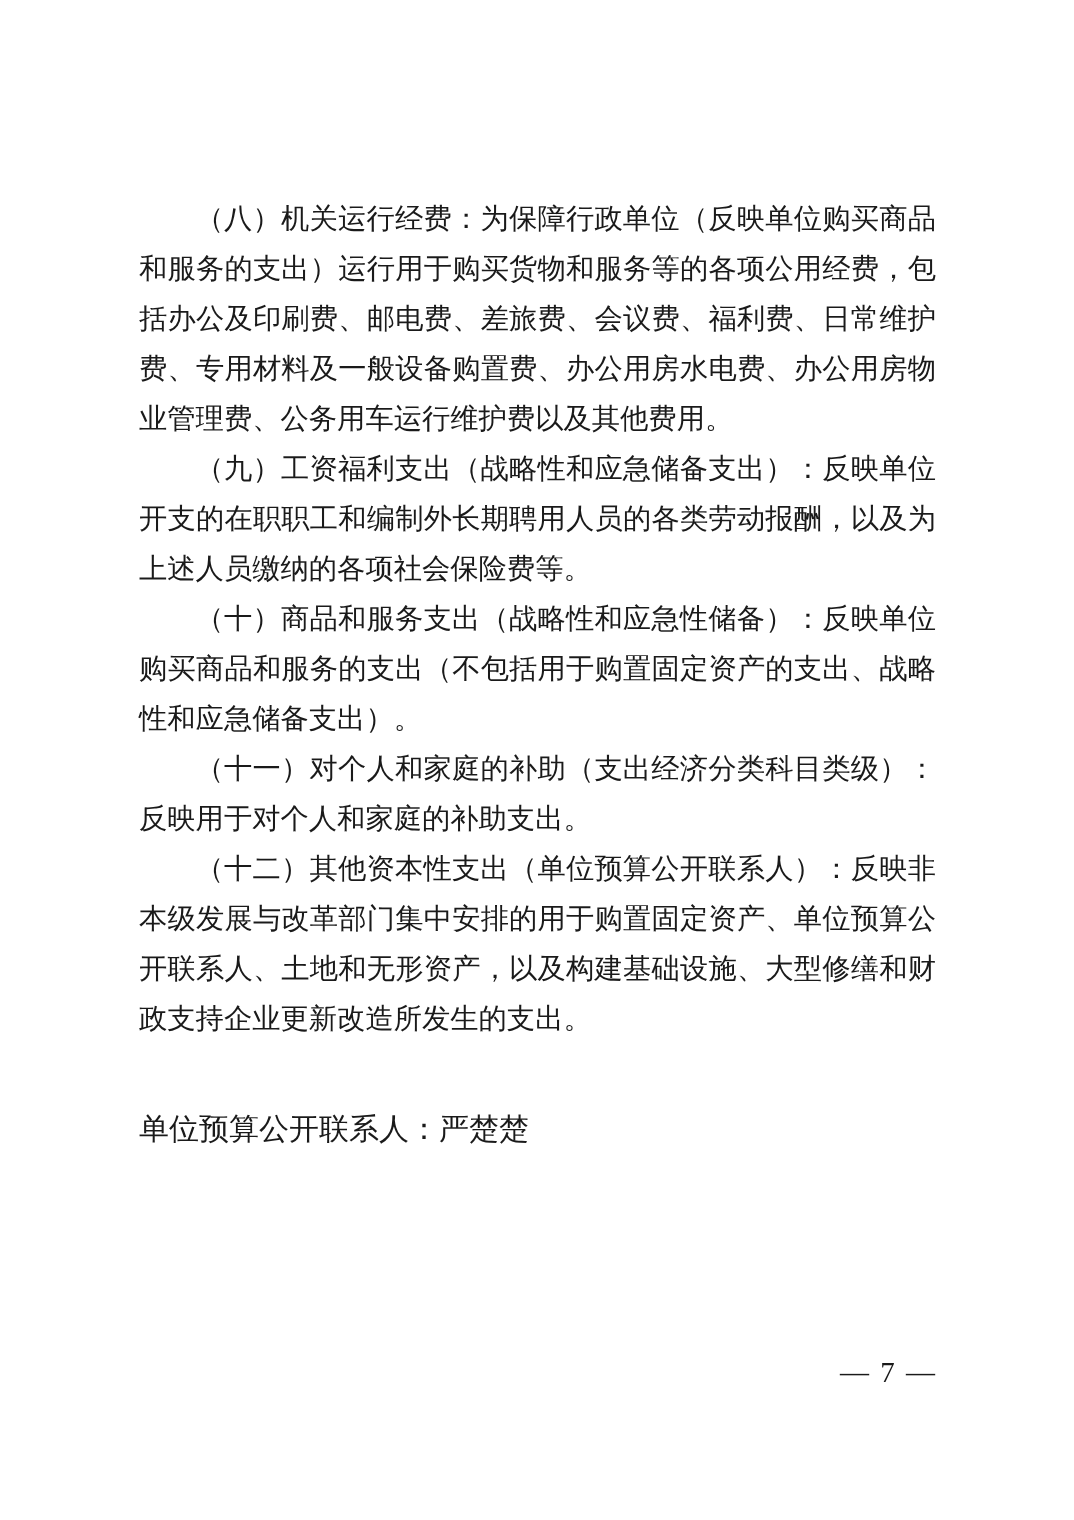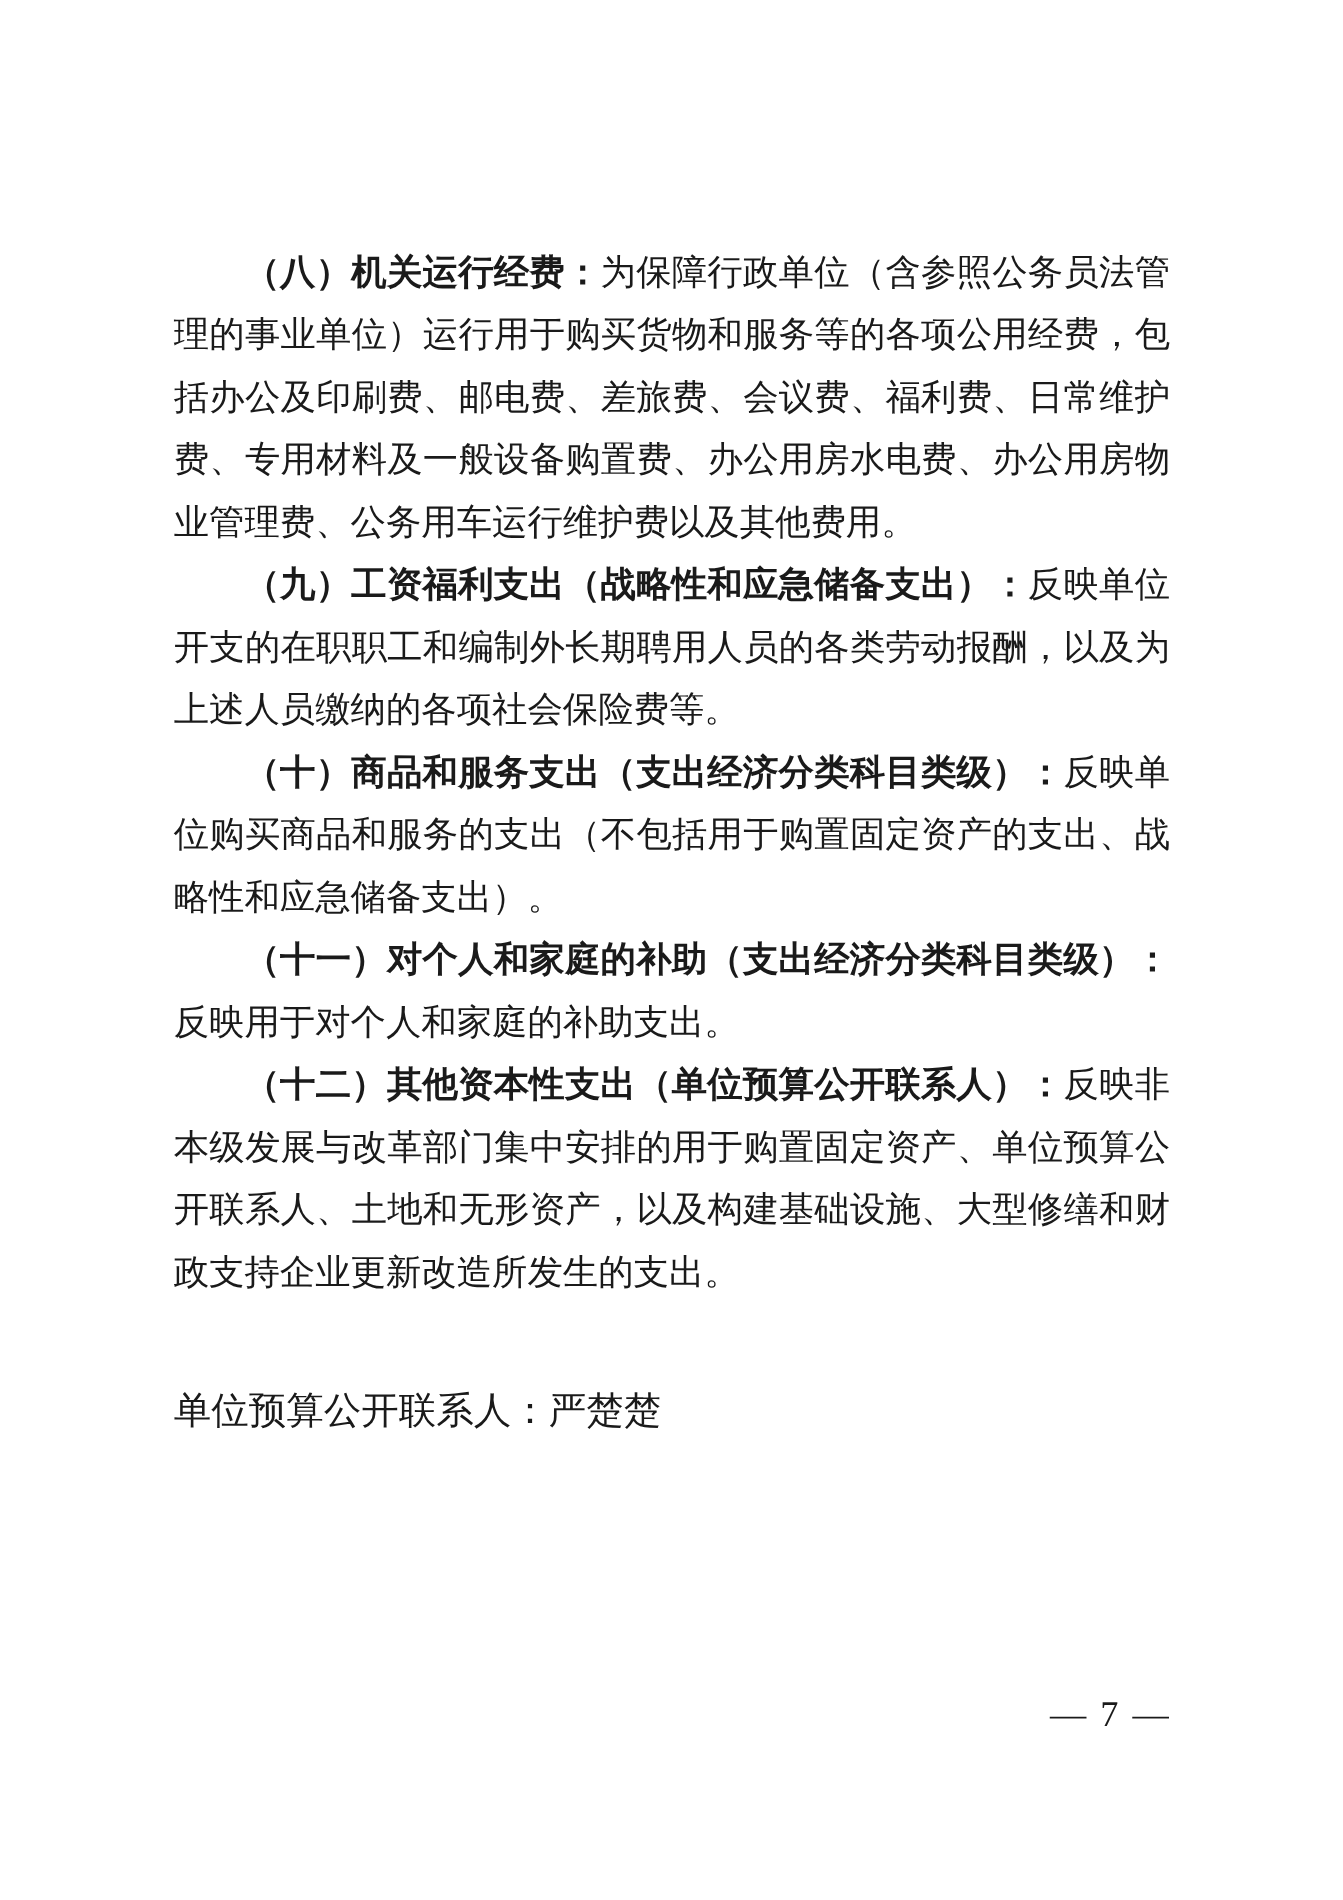--- a/index.html
+++ b/index.html
@@ -24,21 +24,21 @@
   }
   .para {
     margin: 0;
     font-size: 28.3px;
     line-height: 50px;
     text-align: justify;
     text-indent: 2em;
     letter-spacing: 0;
   }
   .para .head {
-    font-weight: 700;
+    font-weight: 400;
   }
   .contact {
     margin-top: 62px;
     display: flex;
     column-gap: 73px;
     font-size: 30px;
     line-height: 46px;
     white-space: nowrap;
   }
   .pagenum {
@@ -50,25 +50,25 @@
     letter-spacing: 2px;
     color: #1a1a1a;
   }
 </style>
 </head>
 <body>
 
 <div class="page">
   <div class="content">
 
-    <p class="para"><span class="head">（八）机关运行经费：</span><span>为保障行政单位（含参照公务员法管理的事业单位）运行用于购买货物和服务等的各项公用经费，包括办公及印刷费、邮电费、差旅费、会议费、福利费、日常维护费、专用材料及一般设备购置费、办公用房水电费、办公用房物业管理费、公务用车运行维护费以及其他费用。</span></p>
+    <p class="para"><span class="head">（八）机关运行经费：</span><span>为保障行政单位（反映单位购买商品和服务的支出）运行用于购买货物和服务等的各项公用经费，包括办公及印刷费、邮电费、差旅费、会议费、福利费、日常维护费、专用材料及一般设备购置费、办公用房水电费、办公用房物业管理费、公务用车运行维护费以及其他费用。</span></p>
 
     <p class="para"><span class="head">（九）工资福利支出（战略性和应急储备支出）：</span><span>反映单位开支的在职职工和编制外长期聘用人员的各类劳动报酬，以及为上述人员缴纳的各项社会保险费等。</span></p>
 
-    <p class="para"><span class="head">（十）商品和服务支出（支出经济分类科目类级）：</span><span>反映单位购买商品和服务的支出（不包括用于购置固定资产的支出、战略性和应急储备支出）。</span></p>
+    <p class="para"><span class="head">（十）商品和服务支出（战略性和应急性储备）：</span><span>反映单位购买商品和服务的支出（不包括用于购置固定资产的支出、战略性和应急储备支出）。</span></p>
 
     <p class="para"><span class="head">（十一）对个人和家庭的补助（支出经济分类科目类级）：</span><span>反映用于对个人和家庭的补助支出。</span></p>
 
     <p class="para"><span class="head">（十二）其他资本性支出（单位预算公开联系人）：</span><span>反映非本级发展与改革部门集中安排的用于购置固定资产、单位预算公开联系人、土地和无形资产，以及构建基础设施、大型修缮和财政支持企业更新改造所发生的支出。</span></p>
 
     <div class="contact">
       <span><span>单位预算公开联系人：</span><span>严楚楚</span></span>
     </div>
 
   </div>

